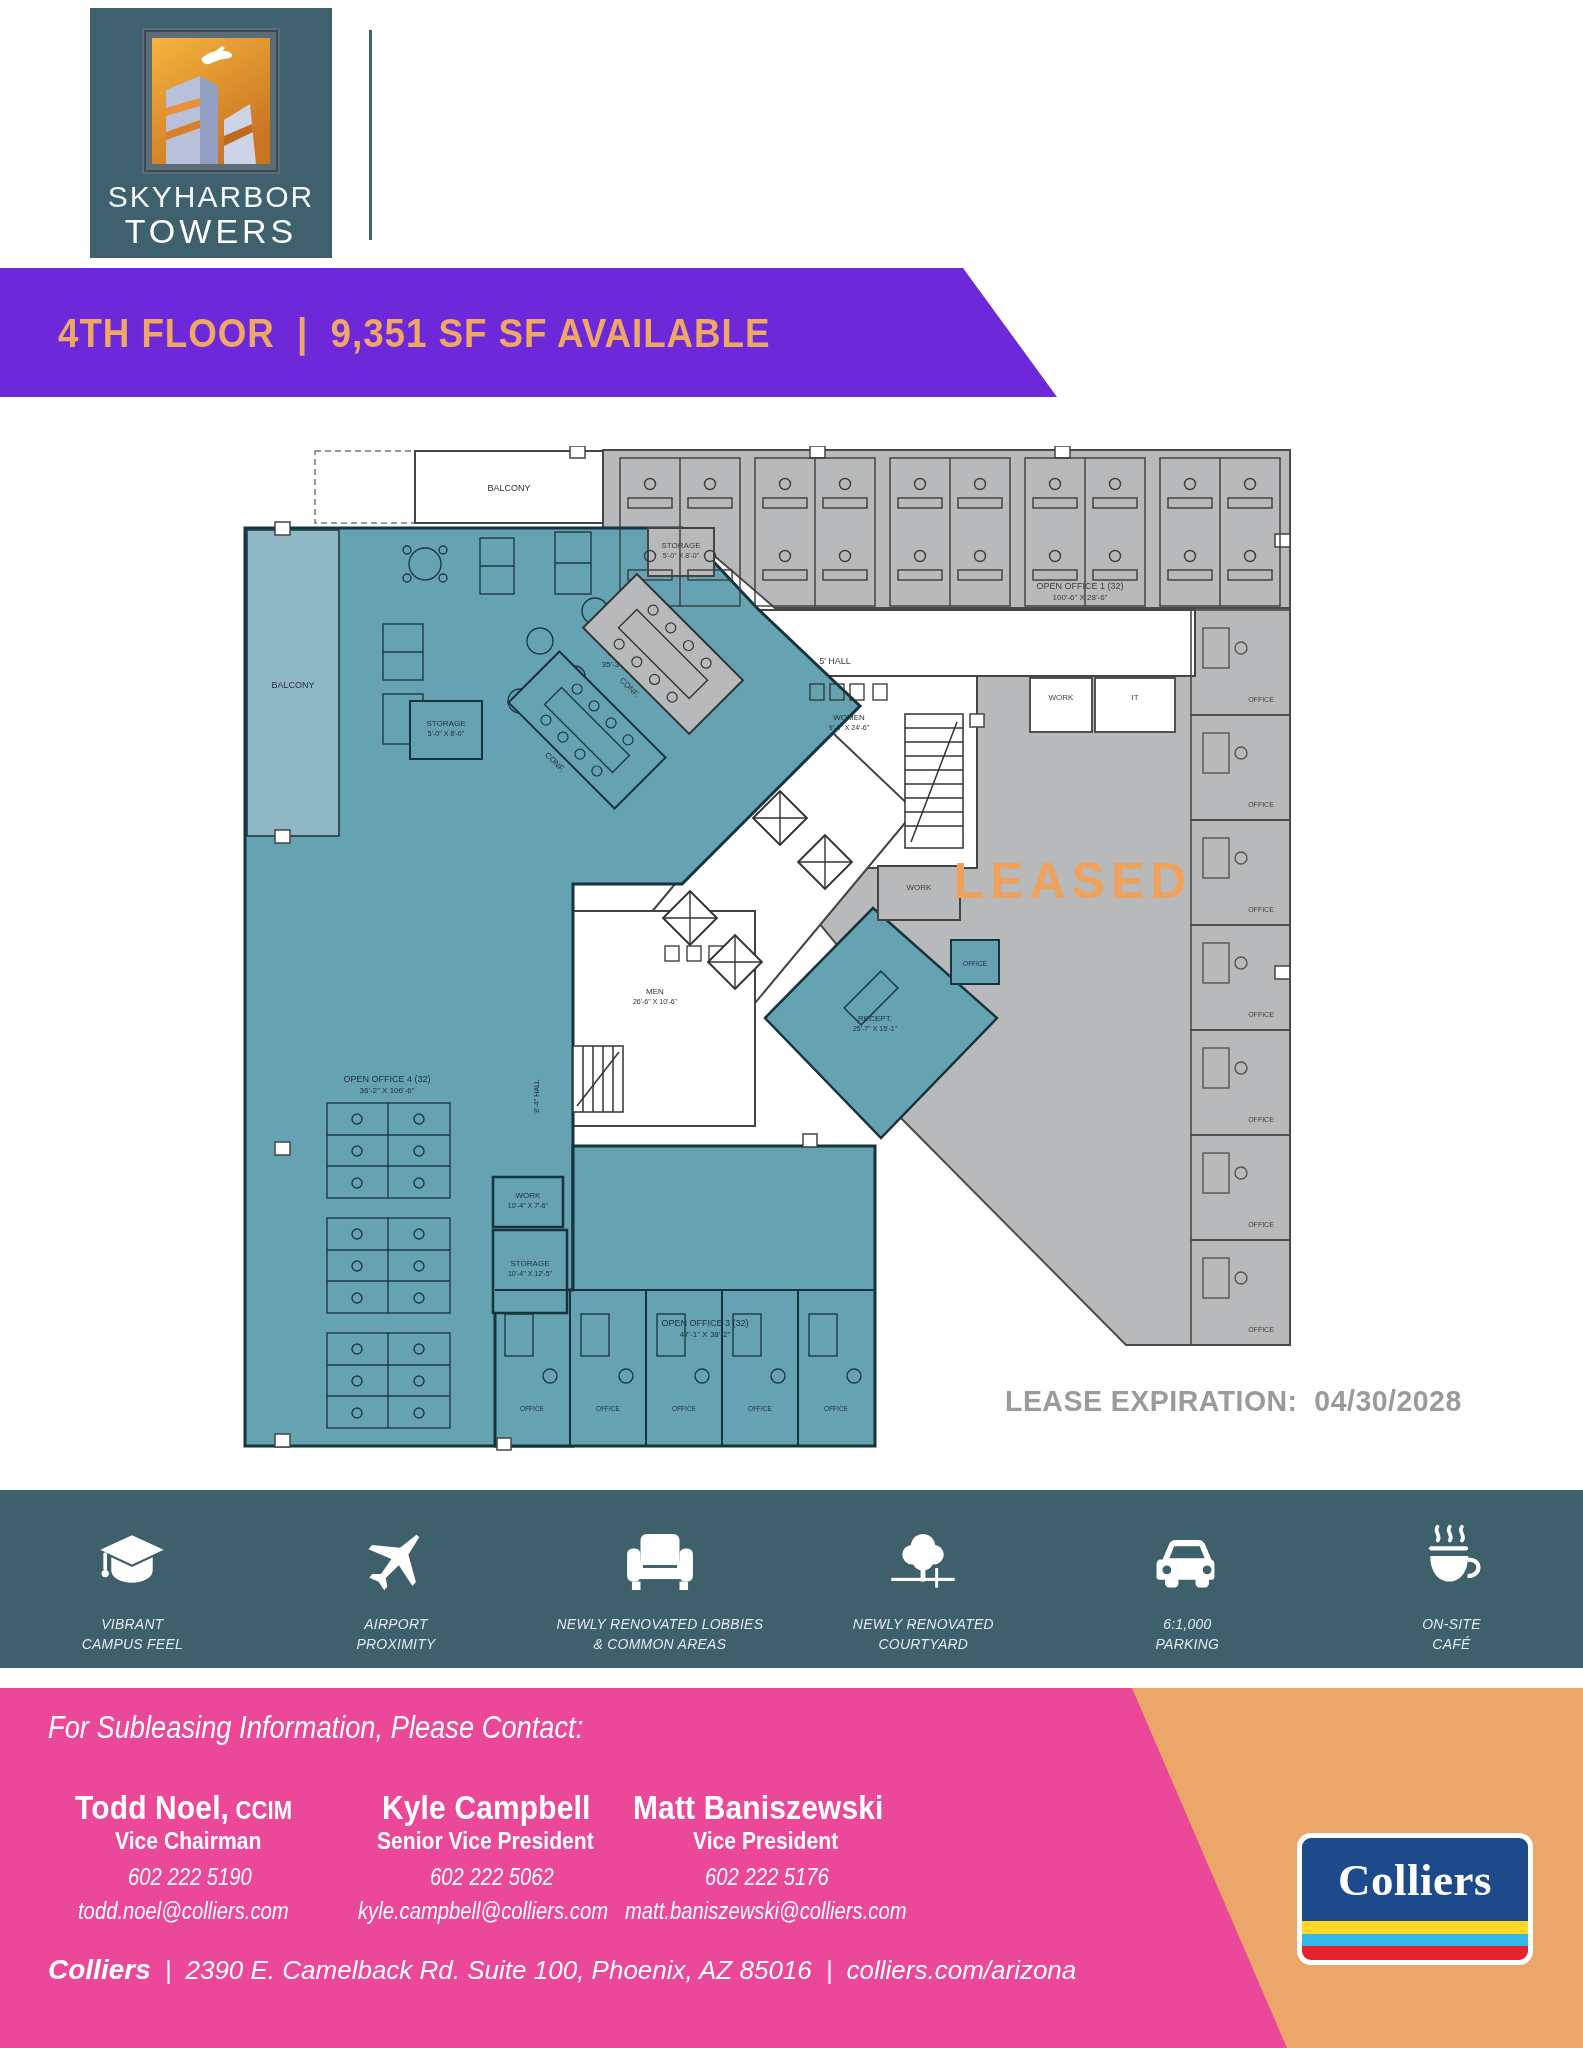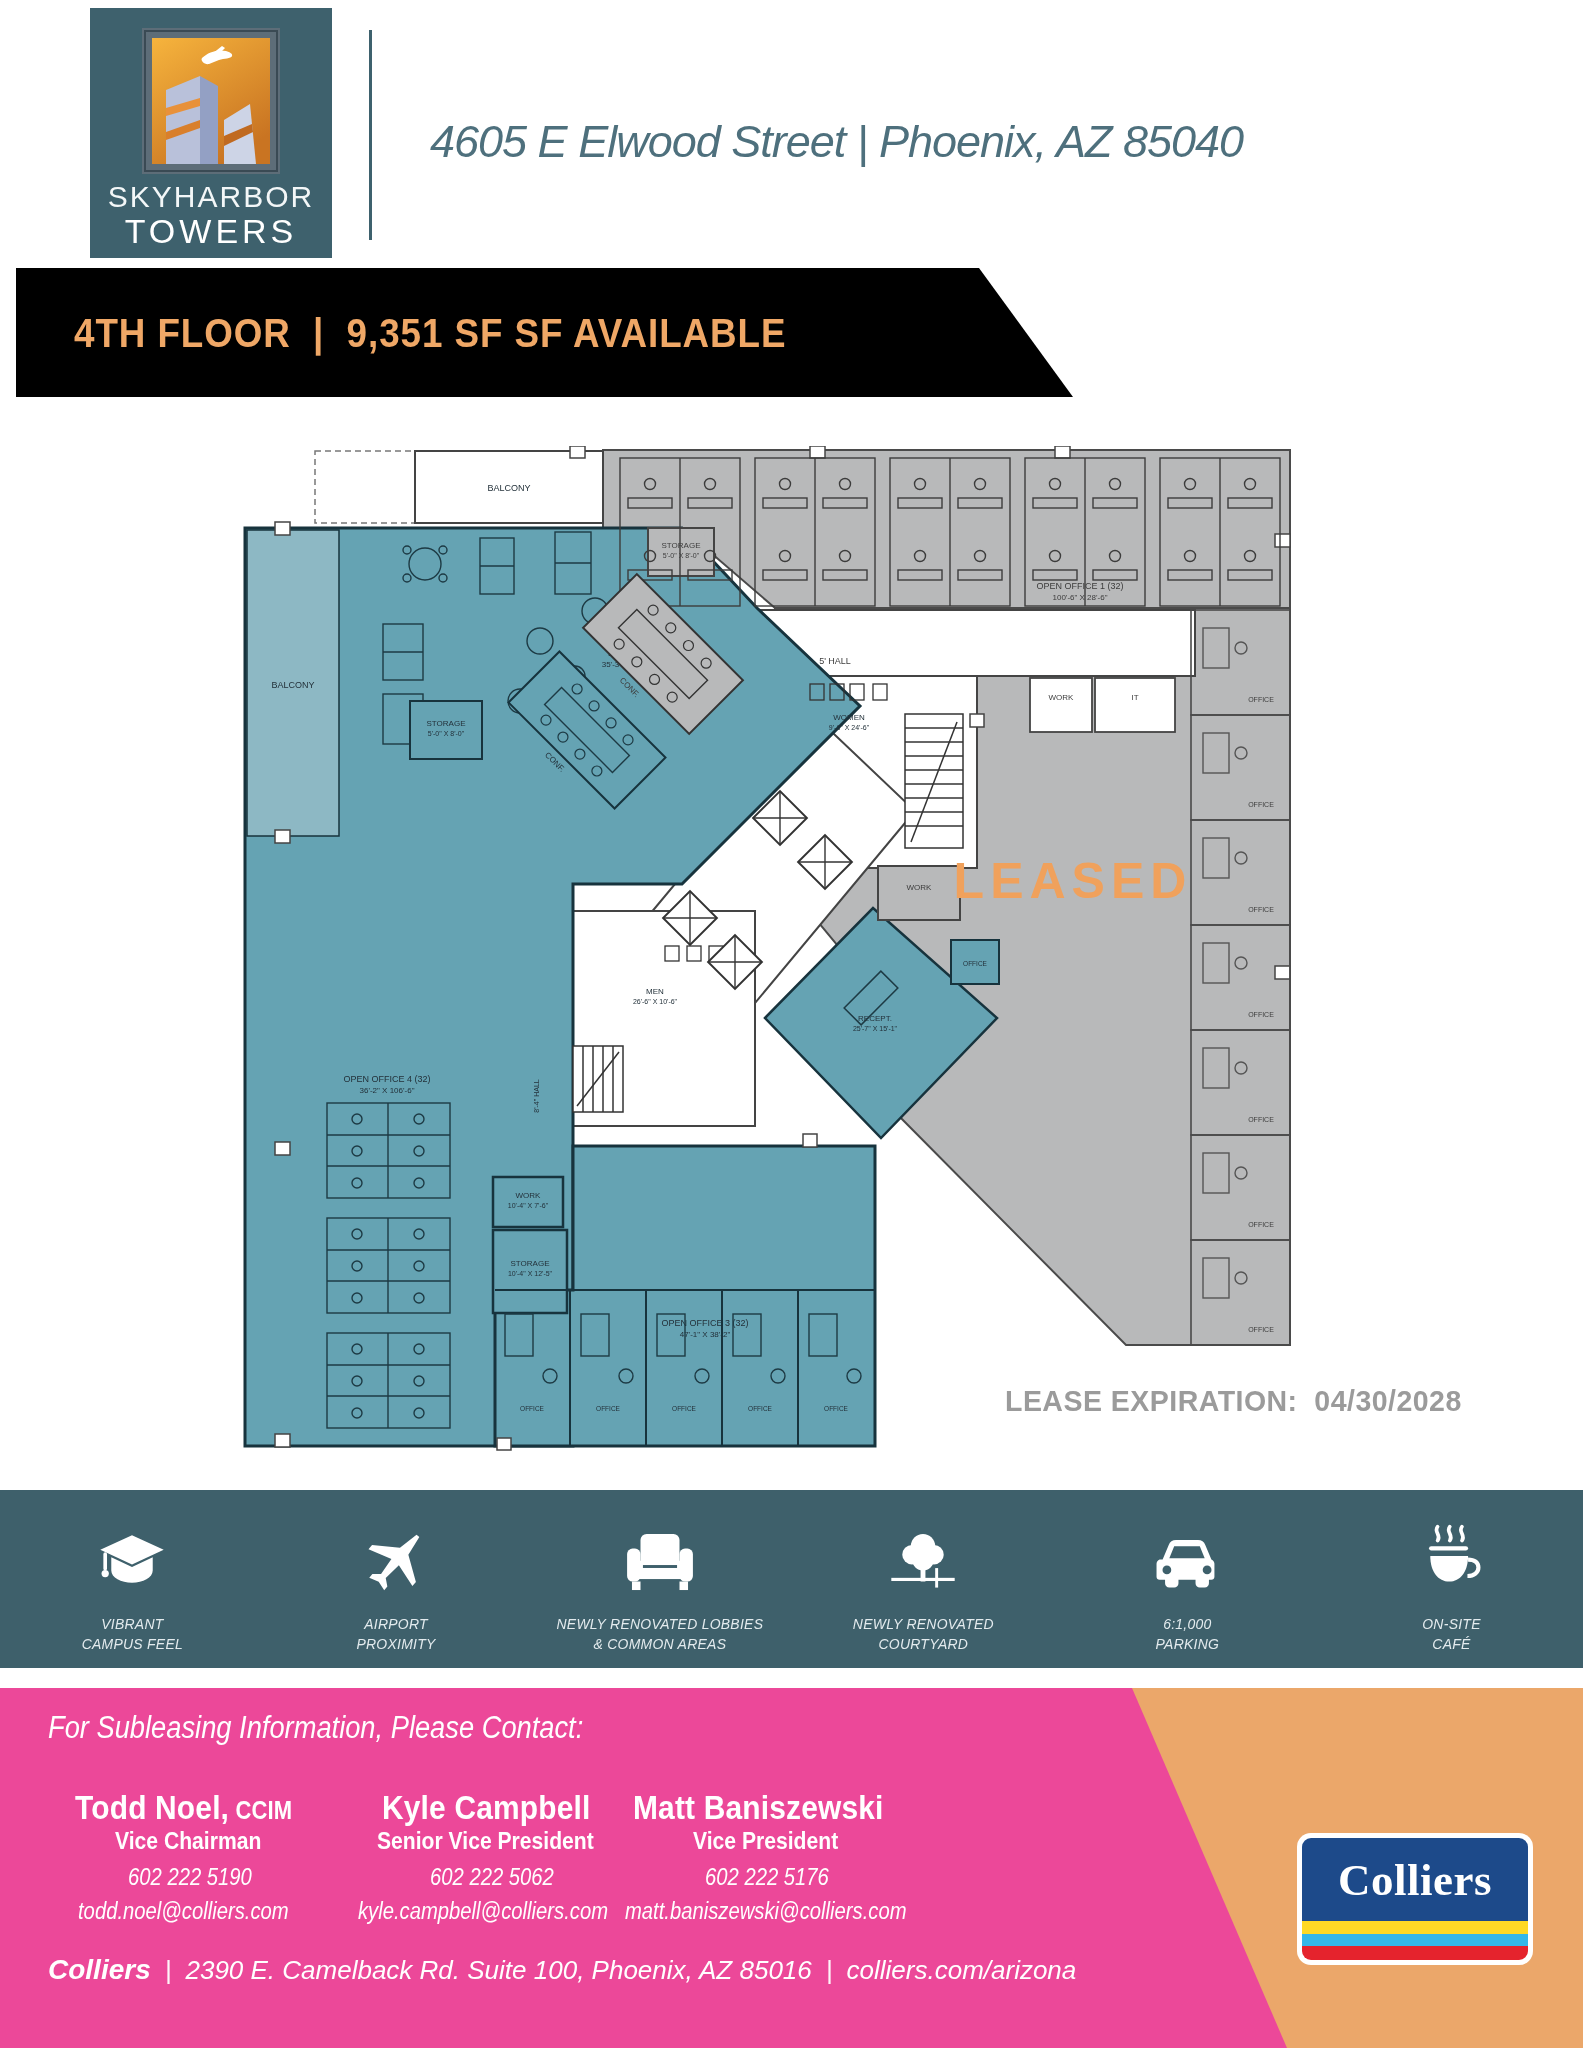--- a/index.html
+++ b/index.html
@@ -12,22 +12,22 @@
   .logo-box{left:90px;top:8px;width:242px;height:250px;background:#3e616d;text-align:center;}
   .logo-pic{position:absolute;left:52px;top:20px;width:138px;height:146px;}
   .logo-name1{position:absolute;left:0;top:172px;width:100%;color:#f3f7f8;font-size:30px;
               letter-spacing:2px;font-weight:normal;}
   .logo-name2{position:absolute;left:0;top:204px;width:100%;color:#fff;font-size:34px;
               letter-spacing:4px;font-weight:normal;}
   .hdr-divider{left:369px;top:30px;width:3px;height:210px;background:#3e616d;}
   .hdr-address{left:430px;top:116px;color:#4e707d;font-size:45px;font-style:italic;
                font-weight:normal;letter-spacing:-1px;white-space:pre;}
   
-  .banner{left:0;top:268px;width:1060px;height:129px;background:#000000;
-          clip-path:polygon(0 0,963px 0,1057px 100%,0 100%);margin-left:16px;}
+  .banner{left:0;top:268px;width:1060px;height:129px;background:#6d28d9;
+          clip-path:polygon(0 0,963px 0,1057px 100%,0 100%);}
   .banner-text{position:absolute;left:58px;top:50%;transform:translateY(-50%) scaleX(.92);
                transform-origin:left center;color:#efa766;font-size:40px;font-weight:bold;
                letter-spacing:1px;white-space:pre;}
   
   .plan{left:235px;top:446px;width:1060px;height:1005px;}
   .lease-exp{left:1005px;top:1384px;color:#9b9b9b;font-size:30px;font-weight:bold;
              letter-spacing:.5px;white-space:pre;transform:scaleX(.95);transform-origin:left center;}
   
   .amenity-band{left:0;top:1490px;width:1583px;height:178px;background:#3e606b;
                 display:flex;align-items:stretch;}
@@ -86,21 +86,20 @@
       <polygon points="58,48 76,58 76,136 58,136" fill="#93a0c4"></polygon>
       <polygon points="82,92 108,76 114,136 82,136" fill="#cdd4e6"></polygon>
       <polygon points="82,108 110,96 111,104 82,118" fill="#c06a20"></polygon>
       <path d="M60 30c6-6 16-9 24-7 4 1 7 3 6 5-1 3-8 2-13 4l-10 4c-4 1-9-3-7-6z" fill="#fff"></path>
       <path d="M70 26l10-8 3 2-8 8z" fill="#fff"></path>
     </svg>
     <div class="logo-name1">SKYHARBOR</div>
     <div class="logo-name2">TOWERS</div>
   </div>
   <div class="abs hdr-divider"></div>
-  <div class="abs hdr-address">4605 E Elwood Street | Phoenix, AZ 85040</div>
 
   <div class="abs banner">
     <div class="banner-text">4TH FLOOR  |  9,351 SF SF AVAILABLE</div>
   </div>
 
   <svg class="abs plan" viewBox="0 0 1060 1005">
 
     <g>
       <polygon points="368,4 1055,4 1055,162 540,162 447,82 368,82" fill="#b8b9ba" stroke="#4a4a4a" stroke-width="2"></polygon>
       <polygon points="540,162 1055,162 1055,899 891,899 656,662 656,564 540,424" fill="#b8b9ba" stroke="#4a4a4a" stroke-width="2"></polygon>

